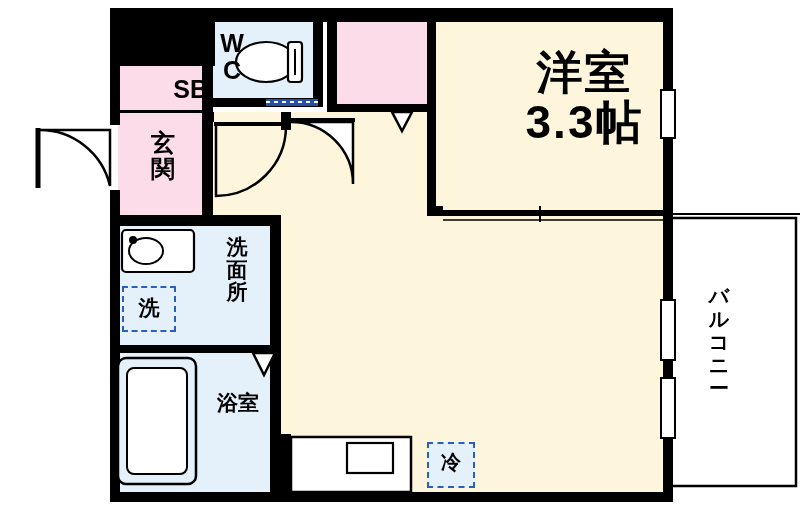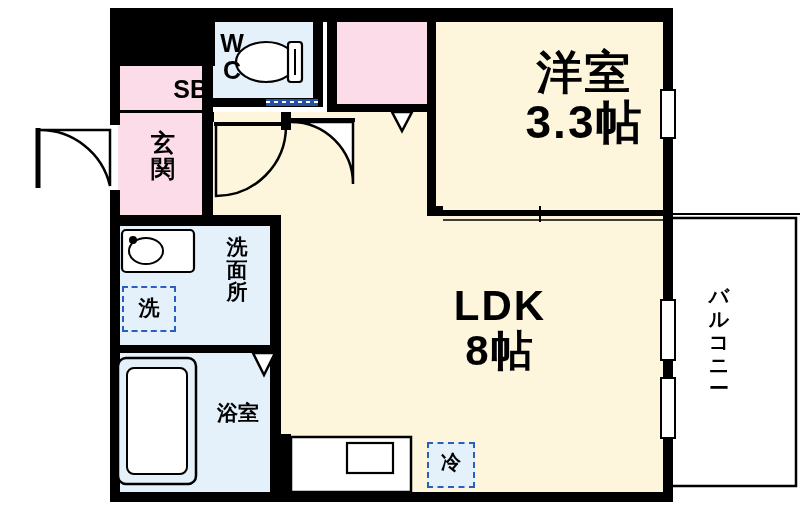--- a/index.html
+++ b/index.html
@@ -127,31 +127,29 @@
     <rect x="661" y="300" width="14" height="60" fill="#ffffff" stroke="#000" stroke-width="2"></rect>
     <rect x="661" y="378" width="14" height="60" fill="#ffffff" stroke="#000" stroke-width="2"></rect>
   </svg>
 
   <div class="dashed" style="left:122px; top:286px; width:54px; height:46px;"></div>
   <div class="dashed" style="left:427px; top:442px; width:48px; height:46px;"></div>
 
   <div class="lbl" style="left:436px; top:48px; width:257px; font-size:46px; font-weight:bold; letter-spacing:2px;margin-left:20px;">洋室
 3.3帖</div>
 
-  <div class="lbl" style="left:380px; top:283px; width:240px; font-size:42px; font-weight:bold; letter-spacing:2px;">LDK
-8帖</div>
 
   <div class="lbl" style="left:118px; top:130px; width:90px; font-size:24px; font-weight:bold;">玄
 関</div>
 
   <div class="lbl" style="left:204px; top:236px; width:66px; font-size:21px; font-weight:bold;">洗
 面
 所</div>
 
-  <div class="lbl" style="left:200px; top:402px; width:76px; font-size:21px; font-weight:bold;">浴室</div>
+  <div class="lbl" style="left:200px; top:392px; width:76px; font-size:21px; font-weight:bold;">浴室</div>
 
   <div class="lbl" style="left:214px; top:30px; width:36px; font-size:25px; font-weight:bold;">W
 C</div>
 
 
   <div class="lbl" style="left:118px; top:76px; width:90px; font-size:25px; font-weight:bold;text-align:right;">SB</div>
 
   <div class="lbl" style="left:122px; top:297px; width:54px; font-size:21px; font-weight:bold;">洗</div>
 
   <div class="lbl" style="left:427px; top:452px; width:48px; font-size:20px; font-weight:bold;">冷</div>

